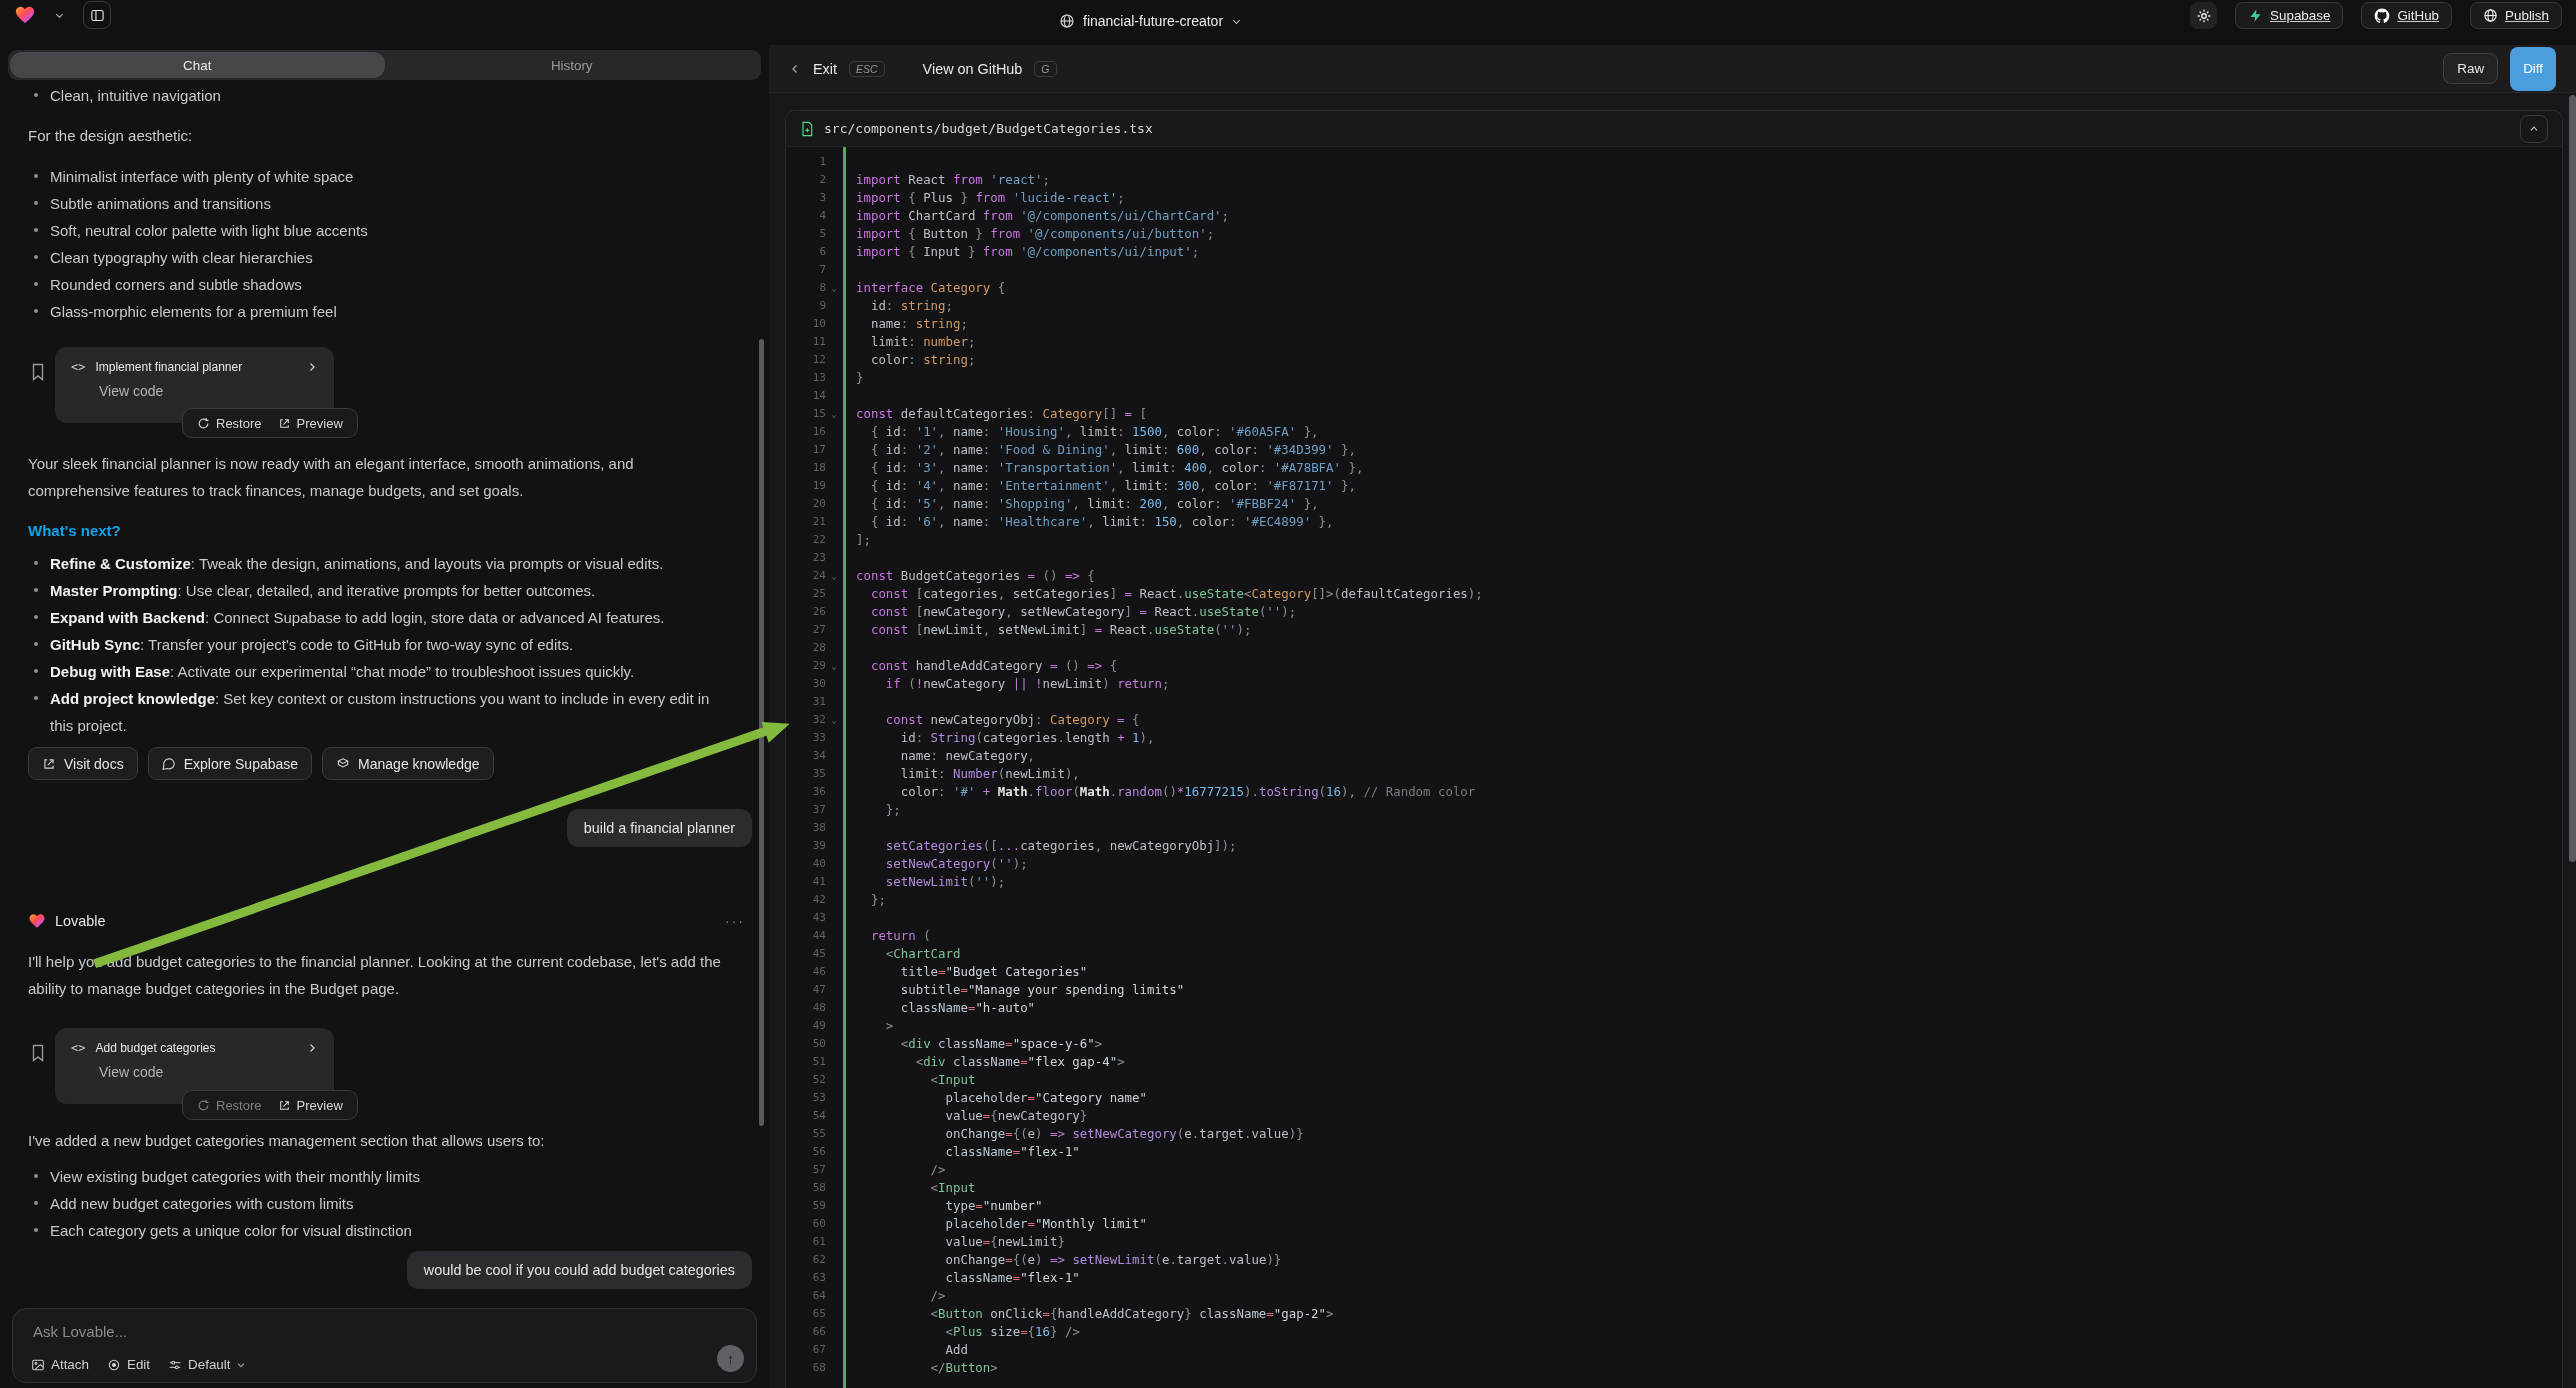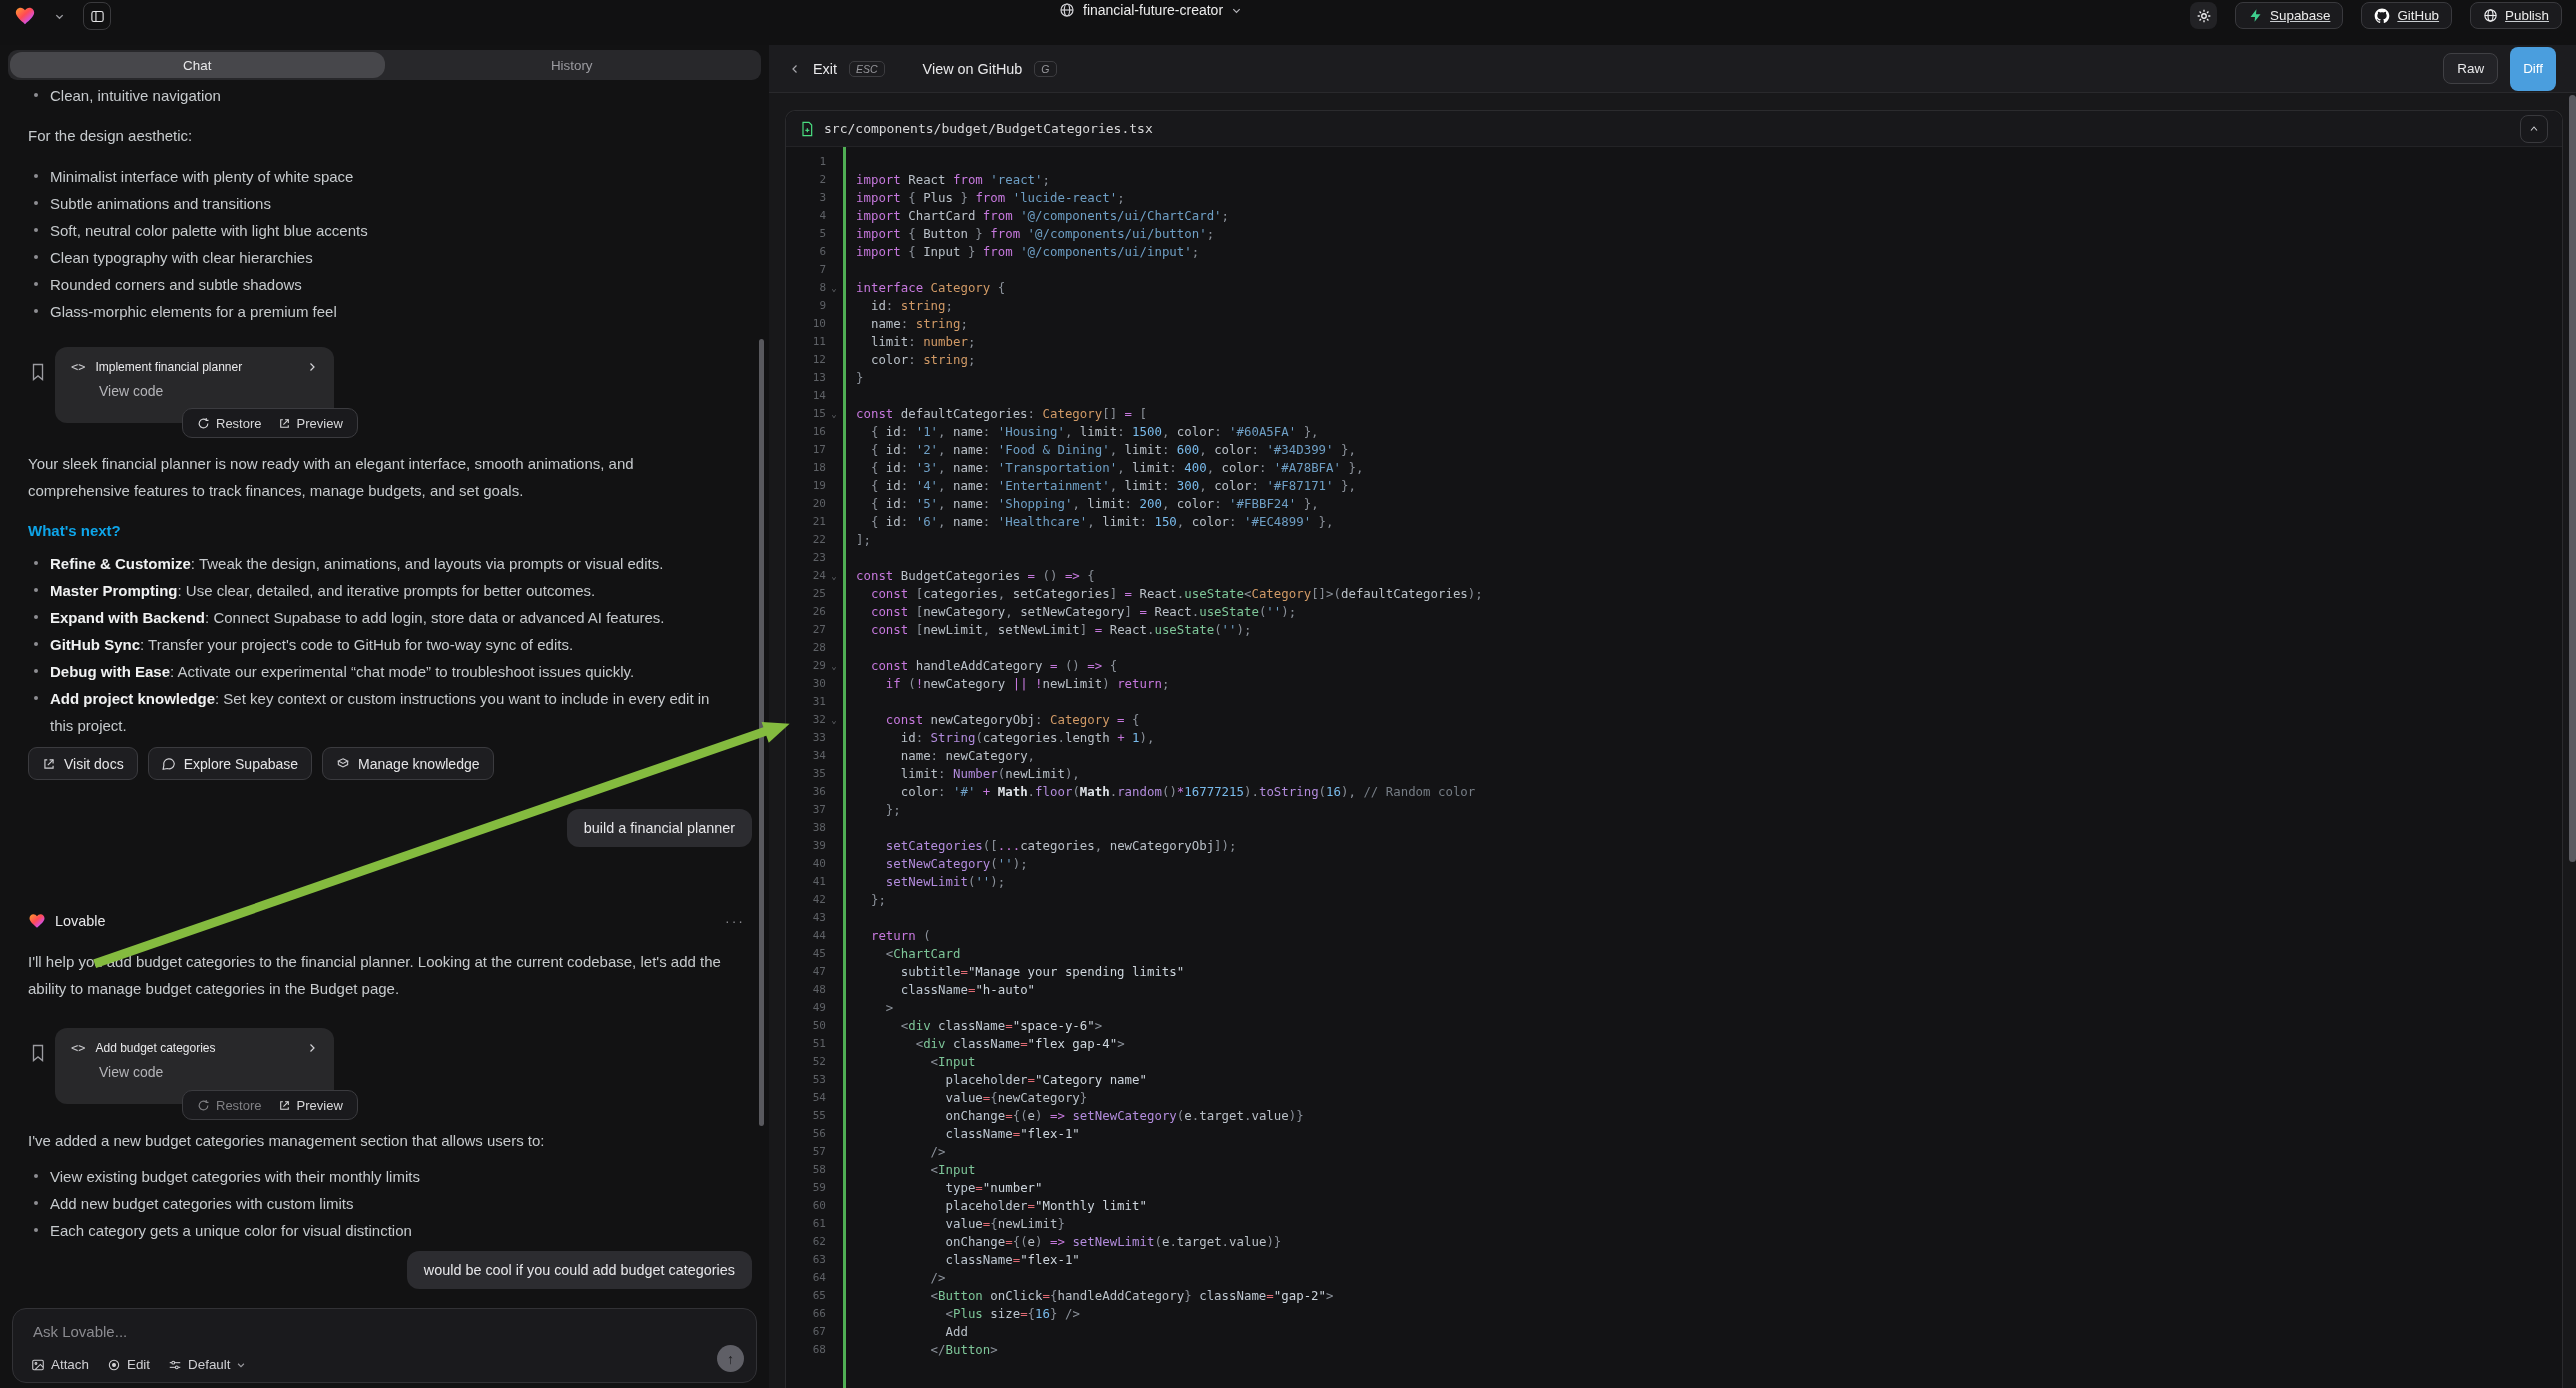--- a/index.html
+++ b/index.html
@@ -2,21 +2,21 @@
 <html><head>
 <meta charset="utf-8">
 <style>
   * { margin:0; padding:0; box-sizing:border-box; }
   html,body { background:#0d0d0e; }
   body { width:2576px; height:1388px; position:relative; overflow:hidden;
          font-family:"Liberation Sans", sans-serif; color:#c9cdd1; }
 
   
   .topbar { position:absolute; left:0; top:0; width:2576px; height:45px; background:#111112;
-            display:flex; align-items:flex-start; justify-content:space-between; padding:2px 14px; }
+            display:flex; align-items:flex-end; justify-content:space-between; padding:16px 14px; }
   .cluster { display:flex; align-items:center; gap:18px;text-decoration:underline; }
   .icon-btn { width:28px; height:28px; border:1px solid #3a3a3d; border-radius:8px;
               display:flex; align-items:center; justify-content:center; background:transparent; }
   .gear-btn { width:27px; height:27px; border-radius:8px; background:#222225;
               display:flex; align-items:center; justify-content:center; }
   .tb-btn { height:27px; padding:0 12px; border-radius:8px; border:1px solid #39393d; background:#1b1b1e;
             color:#ececec; font-size:13.4px; display:flex; align-items:center; gap:7px; }
   .proj-title { display:flex; align-items:center; gap:8px; color:#ececec; font-size:14px; }
 
   
@@ -430,20 +430,21 @@
           <div class="cl"><span class="ln">36</span><span class="fold"></span><span class="ct"><span class="tk-d">      color</span><span class="tk-p">: </span><span class="tk-s">'#' </span><span class="tk-k">+ </span><span class="tk-w">Math</span><span class="tk-p">.</span><span class="tk-f">floor</span><span class="tk-p">(</span><span class="tk-w">Math</span><span class="tk-p">.</span><span class="tk-f">random</span><span class="tk-p">()</span><span class="tk-k">*</span><span class="tk-n">16777215</span><span class="tk-p">).</span><span class="tk-f">toString</span><span class="tk-p">(</span><span class="tk-n">16</span><span class="tk-p">), </span><span class="tk-c">// Random color</span></span></div>
           <div class="cl"><span class="ln">37</span><span class="fold"></span><span class="ct"><span class="tk-p">    };</span></span></div>
           <div class="cl"><span class="ln">38</span><span class="fold"></span><span class="ct"></span></div>
           <div class="cl"><span class="ln">39</span><span class="fold"></span><span class="ct"><span class="tk-f">    setCategories</span><span class="tk-p">([</span><span class="tk-k">...</span><span class="tk-d">categories</span><span class="tk-p">, </span><span class="tk-d">newCategoryObj</span><span class="tk-p">]);</span></span></div>
           <div class="cl"><span class="ln">40</span><span class="fold"></span><span class="ct"><span class="tk-f">    setNewCategory</span><span class="tk-p">(</span><span class="tk-s">''</span><span class="tk-p">);</span></span></div>
           <div class="cl"><span class="ln">41</span><span class="fold"></span><span class="ct"><span class="tk-f">    setNewLimit</span><span class="tk-p">(</span><span class="tk-s">''</span><span class="tk-p">);</span></span></div>
           <div class="cl"><span class="ln">42</span><span class="fold"></span><span class="ct"><span class="tk-p">  };</span></span></div>
           <div class="cl"><span class="ln">43</span><span class="fold"></span><span class="ct"></span></div>
           <div class="cl"><span class="ln">44</span><span class="fold"></span><span class="ct"><span class="tk-k">  return </span><span class="tk-p">(</span></span></div>
           <div class="cl"><span class="ln">45</span><span class="fold"></span><span class="ct"><span class="tk-p">    &lt;</span><span class="tk-g">ChartCard</span></span></div>
+          <div class="cl"><span class="ln">46</span><span class="fold"></span><span class="ct"><span class="tk-a">      title</span><span class="tk-eq">=</span><span class="tk-v">"Budget Categories"</span></span></div>
           <div class="cl"><span class="ln">47</span><span class="fold"></span><span class="ct"><span class="tk-a">      subtitle</span><span class="tk-eq">=</span><span class="tk-v">"Manage your spending limits"</span></span></div>
           <div class="cl"><span class="ln">48</span><span class="fold"></span><span class="ct"><span class="tk-a">      className</span><span class="tk-eq">=</span><span class="tk-v">"h-auto"</span></span></div>
           <div class="cl"><span class="ln">49</span><span class="fold"></span><span class="ct"><span class="tk-p">    &gt;</span></span></div>
           <div class="cl"><span class="ln">50</span><span class="fold"></span><span class="ct"><span class="tk-p">      &lt;</span><span class="tk-g">div </span><span class="tk-a">className</span><span class="tk-eq">=</span><span class="tk-v">"space-y-6"</span><span class="tk-p">&gt;</span></span></div>
           <div class="cl"><span class="ln">51</span><span class="fold"></span><span class="ct"><span class="tk-p">        &lt;</span><span class="tk-g">div </span><span class="tk-a">className</span><span class="tk-eq">=</span><span class="tk-v">"flex gap-4"</span><span class="tk-p">&gt;</span></span></div>
           <div class="cl"><span class="ln">52</span><span class="fold"></span><span class="ct"><span class="tk-p">          &lt;</span><span class="tk-g">Input</span></span></div>
           <div class="cl"><span class="ln">53</span><span class="fold"></span><span class="ct"><span class="tk-a">            placeholder</span><span class="tk-eq">=</span><span class="tk-v">"Category name"</span></span></div>
           <div class="cl"><span class="ln">54</span><span class="fold"></span><span class="ct"><span class="tk-a">            value</span><span class="tk-eq">=</span><span class="tk-p">{</span><span class="tk-d">newCategory</span><span class="tk-p">}</span></span></div>
           <div class="cl"><span class="ln">55</span><span class="fold"></span><span class="ct"><span class="tk-a">            onChange</span><span class="tk-eq">=</span><span class="tk-p">{(</span><span class="tk-d">e</span><span class="tk-p">) </span><span class="tk-k">=&gt; </span><span class="tk-f">setNewCategory</span><span class="tk-p">(</span><span class="tk-d">e</span><span class="tk-p">.</span><span class="tk-d">target</span><span class="tk-p">.</span><span class="tk-d">value</span><span class="tk-p">)}</span></span></div>
           <div class="cl"><span class="ln">56</span><span class="fold"></span><span class="ct"><span class="tk-a">            className</span><span class="tk-eq">=</span><span class="tk-v">"flex-1"</span></span></div>

